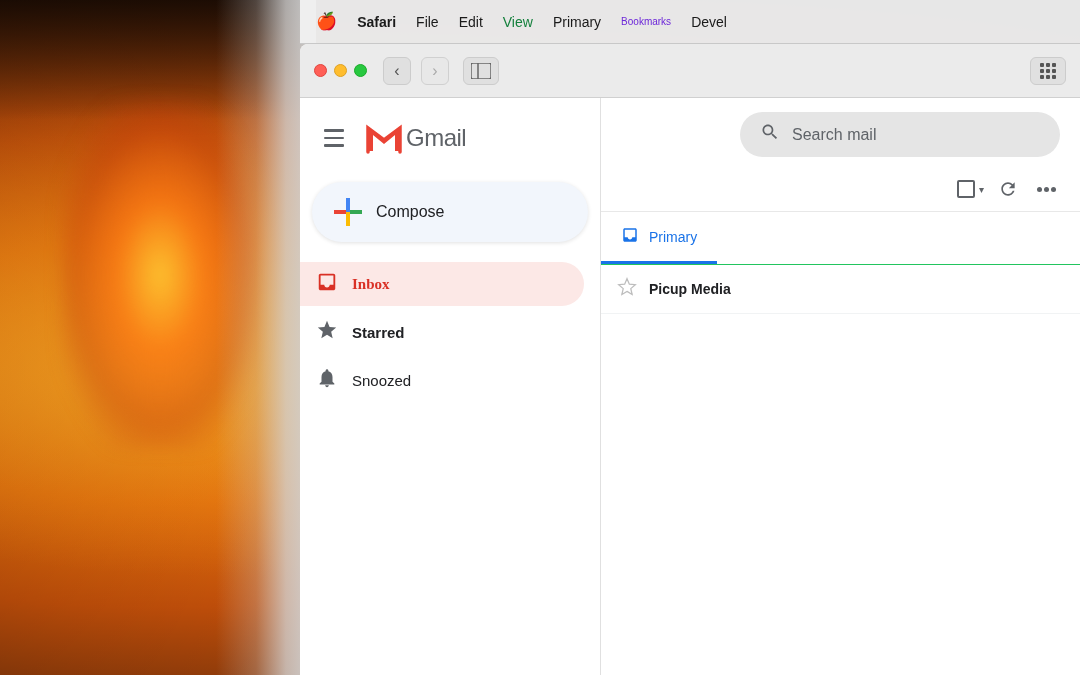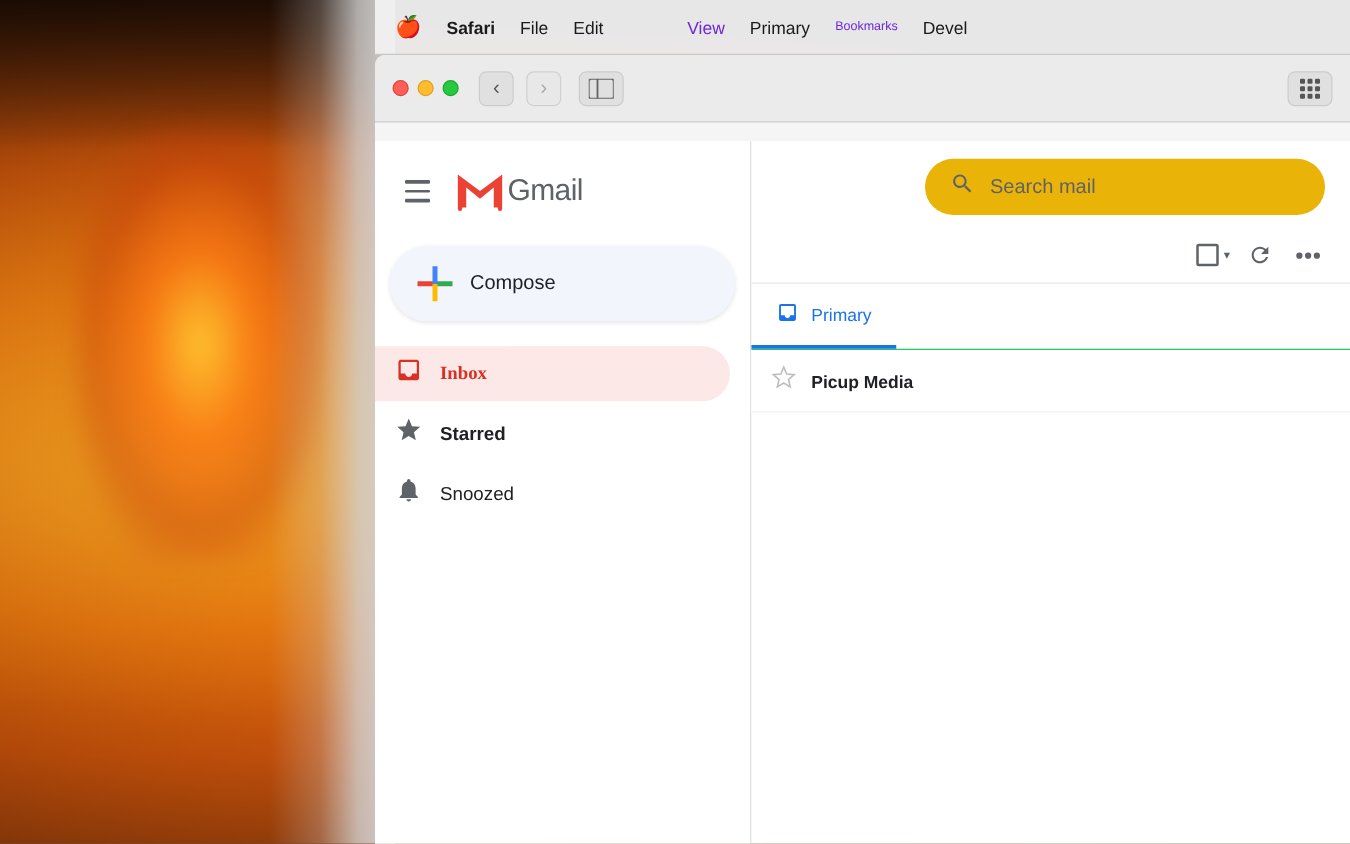--- a/index.html
+++ b/index.html
@@ -71,21 +71,21 @@
 
 <div class="bg-photo"></div>
 <div class="dark-top"></div>
 <div class="candle-light"></div>
 
 <div style="position: absolute; top: 0; left: 300px; right: 0; height: 44px; background: rgba(240,240,240,0.96); display: flex; align-items: center; padding: 0 16px; gap: 20px; z-index: 10; border-bottom: 1px solid #c8c8c8;">
   <span style="font-size: 17px; cursor: default;">🍎</span>
   <span style="font-size: 14px; font-weight: 700; color: #1a1a1a; cursor: default;">Safari</span>
   <span style="font-size: 14px; color: #1a1a1a; cursor: default;">File</span>
   <span style="font-size: 14px; color: #1a1a1a; cursor: default;">Edit</span>
-  <span style="font-size: 14px; color: #6d28d9; cursor: default; margin-left: 47px;">View</span>
+  <span style="font-size: 14px; color: #15803d; cursor: default;">View</span>
   <span style="font-size: 14px; color: #1a1a1a; cursor: default;">Primary</span>
   <span style="font-size: 10px; color: #6d28d9; cursor: default;">Bookmarks</span>
   <span style="font-size: 14px; color: #1a1a1a; cursor: default;">Devel</span>
 </div>
 
 <div style="position: absolute; top: 44px; left: 300px; right: 0; bottom: 0; background: #f5f5f5; z-index: 9; display: flex; flex-direction: column; border-radius: 8px 0 0 0; overflow: hidden;">
 
   <div style="height: 54px; background: #ebebeb; display: flex; align-items: center; padding: 0 14px; gap: 10px; border-bottom: 1px solid #d0d0d0; flex-shrink: 0;">
 
     <div style="display: flex; gap: 7px; margin-right: 6px;">
@@ -116,21 +116,21 @@
         <span style="width:4px;height:4px;background:#555;border-radius:1px;display:block;"></span>
         <span style="width:4px;height:4px;background:#555;border-radius:1px;display:block;"></span>
         <span style="width:4px;height:4px;background:#555;border-radius:1px;display:block;"></span>
         <span style="width:4px;height:4px;background:#555;border-radius:1px;display:block;"></span>
         <span style="width:4px;height:4px;background:#555;border-radius:1px;display:block;"></span>
       </div>
     </div>
 
   </div>
 
-  <div style="flex: 1; background: #fff; display: flex; overflow: hidden; margin-top: 15px;">
+  <div style="flex: 1; background: #fff; display: flex; overflow: hidden;">
 
     <div style="width: 300px; flex-shrink: 0; background: #fff; padding: 16px 0; display: flex; flex-direction: column; gap: 4px;">
 
       <div style="display: flex; align-items: center; gap: 12px; padding: 4px 16px 20px 16px;">
 
         <div style="cursor: pointer; padding: 8px; display: flex; flex-direction: column; gap: 5px;">
           <span style="width: 20px; height: 2.5px; background: #5f6368; border-radius: 1px; display: block;"></span>
           <span style="width: 20px; height: 2.5px; background: #5f6368; border-radius: 1px; display: block;"></span>
           <span style="width: 20px; height: 2.5px; background: #5f6368; border-radius: 1px; display: block;"></span>
         </div>
@@ -182,21 +182,21 @@
           </svg>
         </span>
         <span style="font-size: 15px; color: #202124;">Snoozed</span>
       </div>
 
     </div>
 
     <div style="flex: 1; display: flex; flex-direction: column; border-left: 1px solid #e0e0e0; overflow: hidden;">
 
       <div style="display: flex; align-items: center; justify-content: flex-end; padding: 14px 20px 10px 20px;">
-        <div style="display: flex; align-items: center; gap: 12px; background: #eab308; border-radius: 24px; padding: 10px 20px; width: 320px; cursor: text;">
+        <div style="display: flex; align-items: center; gap: 12px; background: #e5e5e5; border-radius: 24px; padding: 10px 20px; width: 320px; cursor: text;">
           <span style="color: #5f6368; font-size: 18px;">
             <svg width="20" height="20" viewBox="0 0 24 24" fill="#5f6368">
               <path d="M15.5 14h-.79l-.28-.27C15.41 12.59 16 11.11 16 9.5 16 5.91 13.09 3 9.5 3S3 5.91 3 9.5 5.91 16 9.5 16c1.61 0 3.09-.59 4.23-1.57l.27.28v.79l5 4.99L20.49 19l-4.99-5zm-6 0C7.01 14 5 11.99 5 9.5S7.01 5 9.5 5 14 7.01 14 9.5 11.99 14 9.5 14z"></path>
             </svg>
           </span>
           <span style="color: #5f6368; font-size: 16px;">Search mail</span>
         </div>
       </div>
 
       <div style="display: flex; align-items: center; gap: 2px; padding: 4px 16px; border-bottom: 1px solid #e8e8e8; justify-content: flex-end;">

